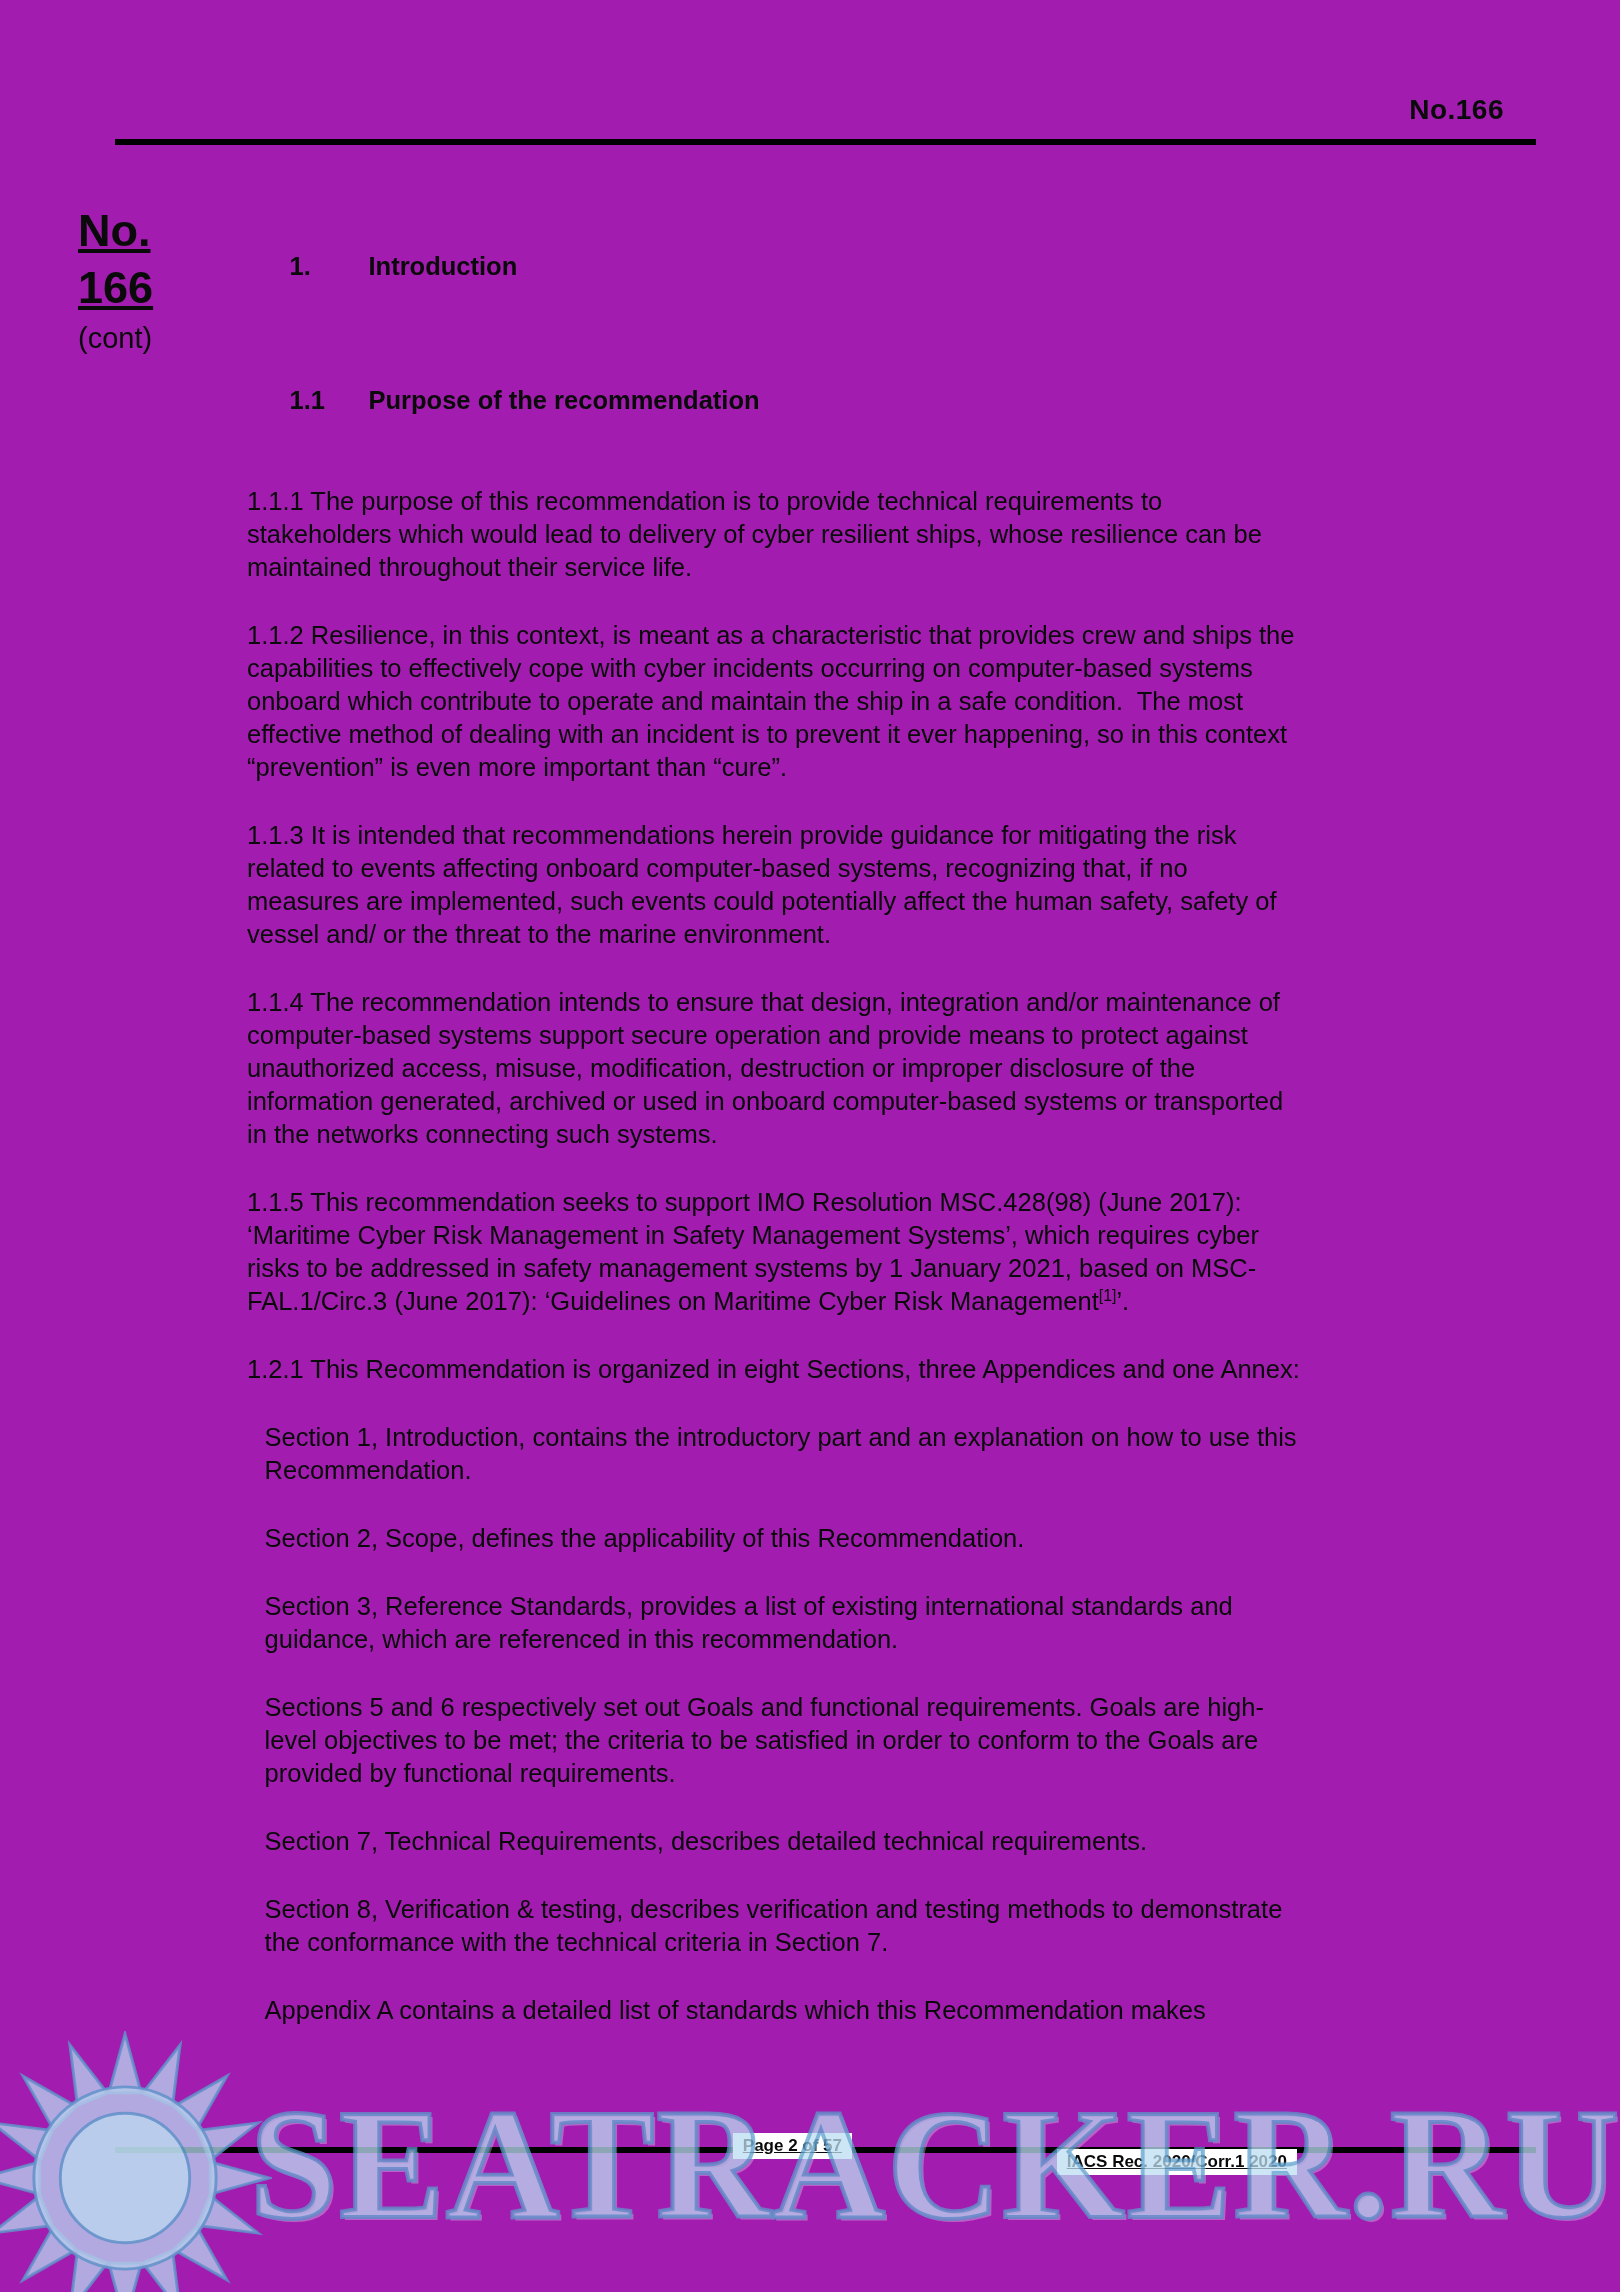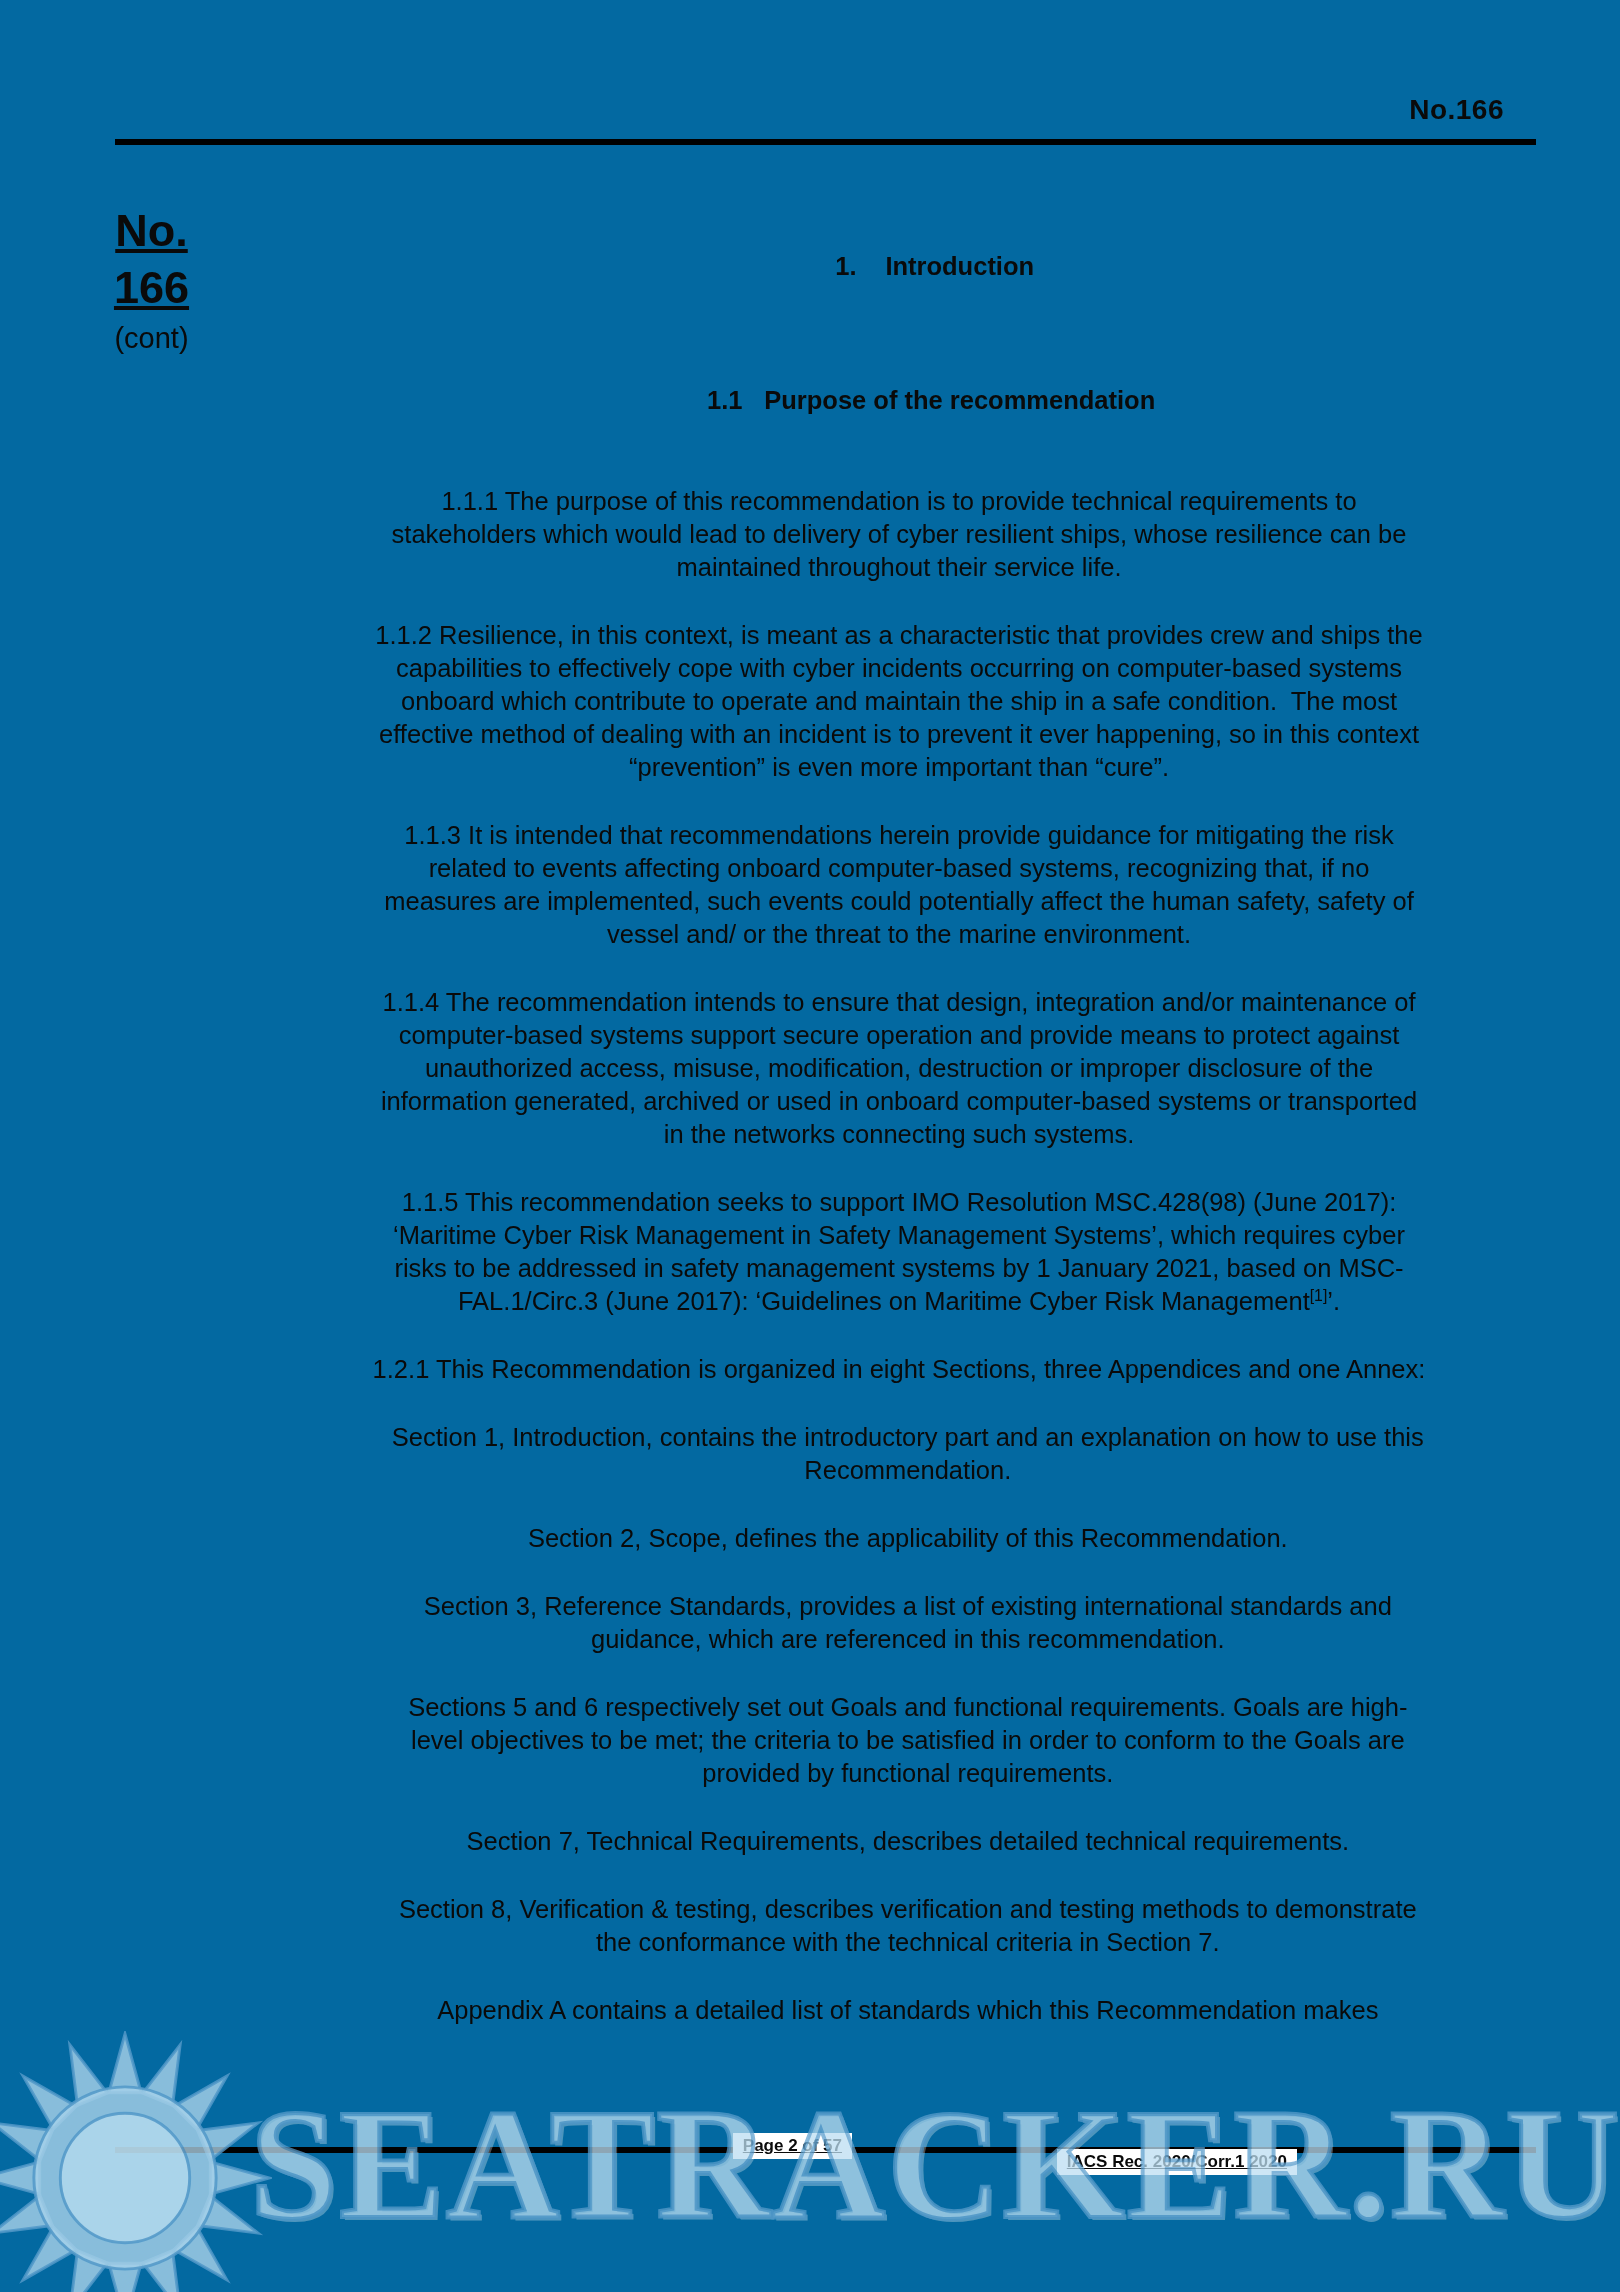--- a/index.html
+++ b/index.html
@@ -1,24 +1,23 @@
 <!DOCTYPE html>
 <html style="--wm-fill: rgba(183,220,240,0.82); --wm-stroke: rgba(90,158,204,0.85); --wm-core: #bde0f2;"><head>
 <meta charset="utf-8">
 <style>
   html, body { margin: 0; padding: 0; background: #ffffff; }
   .page {
     position: relative;
     width: 1620px;
     height: 2293px;
-    background: #0369a1;
+    background: #a21caf;
     overflow: hidden;
     font-family: "Liberation Sans", sans-serif;
     color: #0a0a0a;
-    text-align: center;
   }
 
   
   .header-no {
     position: absolute;
     top: 94px;
     right: 116px;
     font-size: 28px;
     font-weight: bold;
     letter-spacing: 0.5px;

